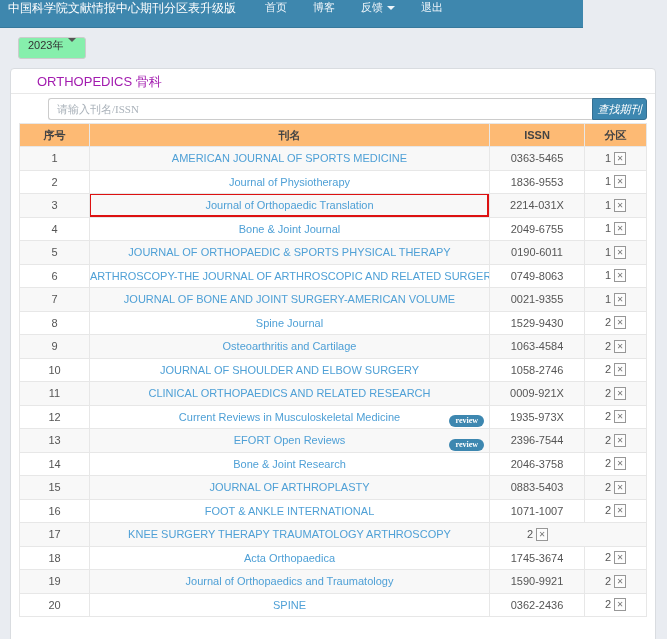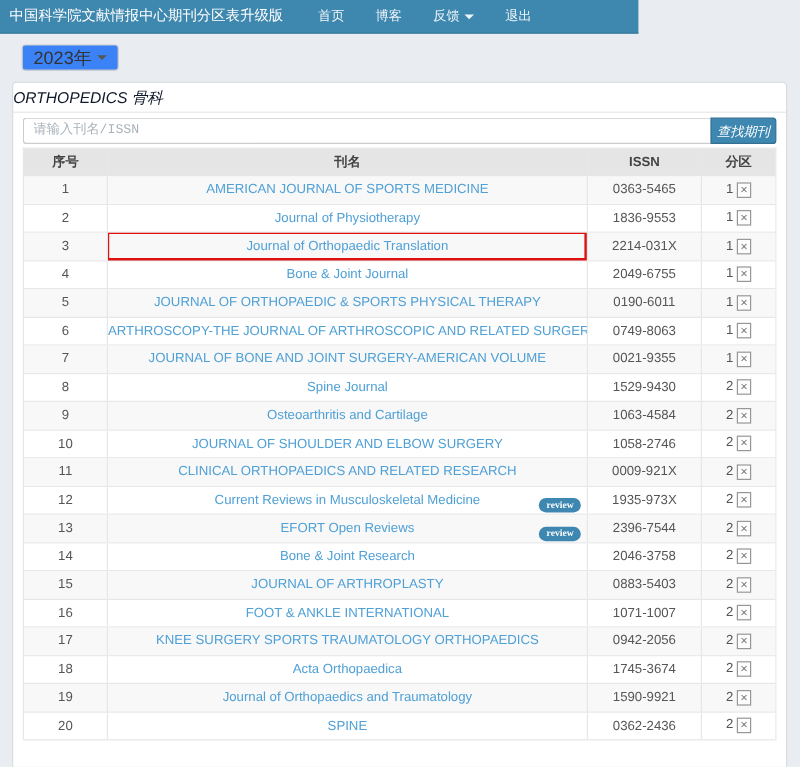--- a/index.html
+++ b/index.html
@@ -6,49 +6,49 @@
     --navbar:#3e87ae; --accent:#3d87b0; --link:#4fa0d6; --highlight:#dd1111;
     --border:#e7e7e7; --stripe:#f8f8f8;
   }
   *{box-sizing:border-box; margin:0; padding:0;}
   html,body{width:667px;height:639px;}
   body{
     position:relative; overflow:hidden; background:#e9ecf1;
     font-family:"Liberation Sans","DejaVu Sans",sans-serif; font-size:11px; color:#333;
   }
   
-  .navbar{position:absolute;top:0;left:0;width:532px;height:28px;background:var(--navbar);
-    border-bottom:1px solid #37799c;display:flex;align-items:center;}
+  .navbar{position:absolute;top:0;left:0;width:583px;height:28px;background:var(--navbar);
+    border-bottom:1px solid #37799c;display:flex;align-items:flex-start;}
   .brand{color:#fff;font-size:12px;padding:0 10px 0 8px;white-space:nowrap;}
   .nav-links{display:flex;align-items:center;margin-left:6px;}
   .nav-link{color:#eef5fa;font-size:11px;padding:0 13px;text-decoration:none;cursor:pointer;
     display:flex;align-items:center;white-space:nowrap;}
   .caret{display:inline-block;width:0;height:0;margin-left:4px;
     border-left:4px solid transparent;border-right:4px solid transparent;border-top:4px solid #eef5fa;}
   
   .year-btn{position:absolute;top:37px;left:18px;height:22px;padding:0 9px;
-    background:#3b82f6;border:1px solid #ccc;border-radius:3px;font-size:15px;color:#333;
-    display:flex;align-items:center;cursor:pointer;}
+    background:#86efac;border:1px solid #ccc;border-radius:3px;font-size:11px;color:#333;
+    display:flex;align-items:flex-start;cursor:pointer;}
   .year-btn .caret{border-top-color:#555;margin-left:5px;}
   
   .panel{position:absolute;top:68px;left:10px;width:646px;height:600px;background:#fff;
     border:1px solid #d9dce0;border-radius:4px 4px 0 0;}
-  .panel-title{height:25px;line-height:26px;padding-left:0;font-size:13px;color:#0f172a;
-    border-bottom:1px solid #e8e8e8;font-style:italic;}
+  .panel-title{height:25px;line-height:26px;padding-left:26px;font-size:13px;color:#a21caf;
+    border-bottom:1px solid #e8e8e8;}
   
   .search-row{display:flex;margin:4px 8px 3px 8px;height:22px;}
   .search-input{flex:1;height:22px;border:1px solid #ccc;border-right:none;border-radius:3px 0 0 3px;
-    padding:0 8px;font-size:11px;color:#333;outline:none;font-family:Liberation Mono, monospace;}
+    padding:0 8px;font-size:11px;color:#333;outline:none;font-family:Liberation Serif, serif;margin-left:29px;}
   .search-input::placeholder{color:#aab2ba;}
   .search-btn{width:55px;height:22px;background:var(--accent);color:#fff;border:1px solid #356f91;
     border-radius:0 3px 3px 0;font-size:11px;cursor:pointer;font-family:inherit;font-style:italic;}
   
   .jtable{margin:0 8px;border:1px solid var(--border);border-bottom:none;}
   .trow,.thead{display:grid;grid-template-columns:70px 400px 95px 1fr;align-items:stretch;}
-  .thead{height:23px;border-bottom:1px solid var(--border);background:#e5e5e5;}
+  .thead{height:23px;border-bottom:1px solid var(--border);background:#fdba74;}
   .thead .cell{font-weight:bold;color:#444;line-height:22px;}
   .trow{height:23.5px;border-bottom:1px solid var(--border);background:#fff;}
   .trow:nth-child(odd){background:var(--stripe);}
   .cell{text-align:center;line-height:23px;border-right:1px solid var(--border);
     overflow:hidden;white-space:nowrap;}
   .cell:last-child{border-right:none;}
   .c-no{color:#555;}
   .c-name{position:relative;text-align:center;}
   .jlink{color:var(--link);text-decoration:none;cursor:pointer;font-size:11px;}
   .c-issn{color:#555;}
@@ -341,24 +341,23 @@
       <span>2</span>
       <span class="broken">
               <span class="bx">✕</span>
             </span>
     </div>
   </div>
 
   <div class="trow">
     <div class="cell c-no">17</div>
     <div class="cell c-name">
-      <a class="jlink">KNEE SURGERY SPORTS TRAUMATOLOGY ORTHOPAEDICS</a>
-      
-    </div>
-    <div class="cell c-issn">0942-2056</div>
+      <a class="jlink">KNEE SURGERY THERAPY TRAUMATOLOGY ARTHROSCOPY</a>
+      
+    </div>
     <div class="cell c-part">
       <span>2</span>
       <span class="broken">
               <span class="bx">✕</span>
             </span>
     </div>
   </div>
 
   <div class="trow">
     <div class="cell c-no">18</div>

